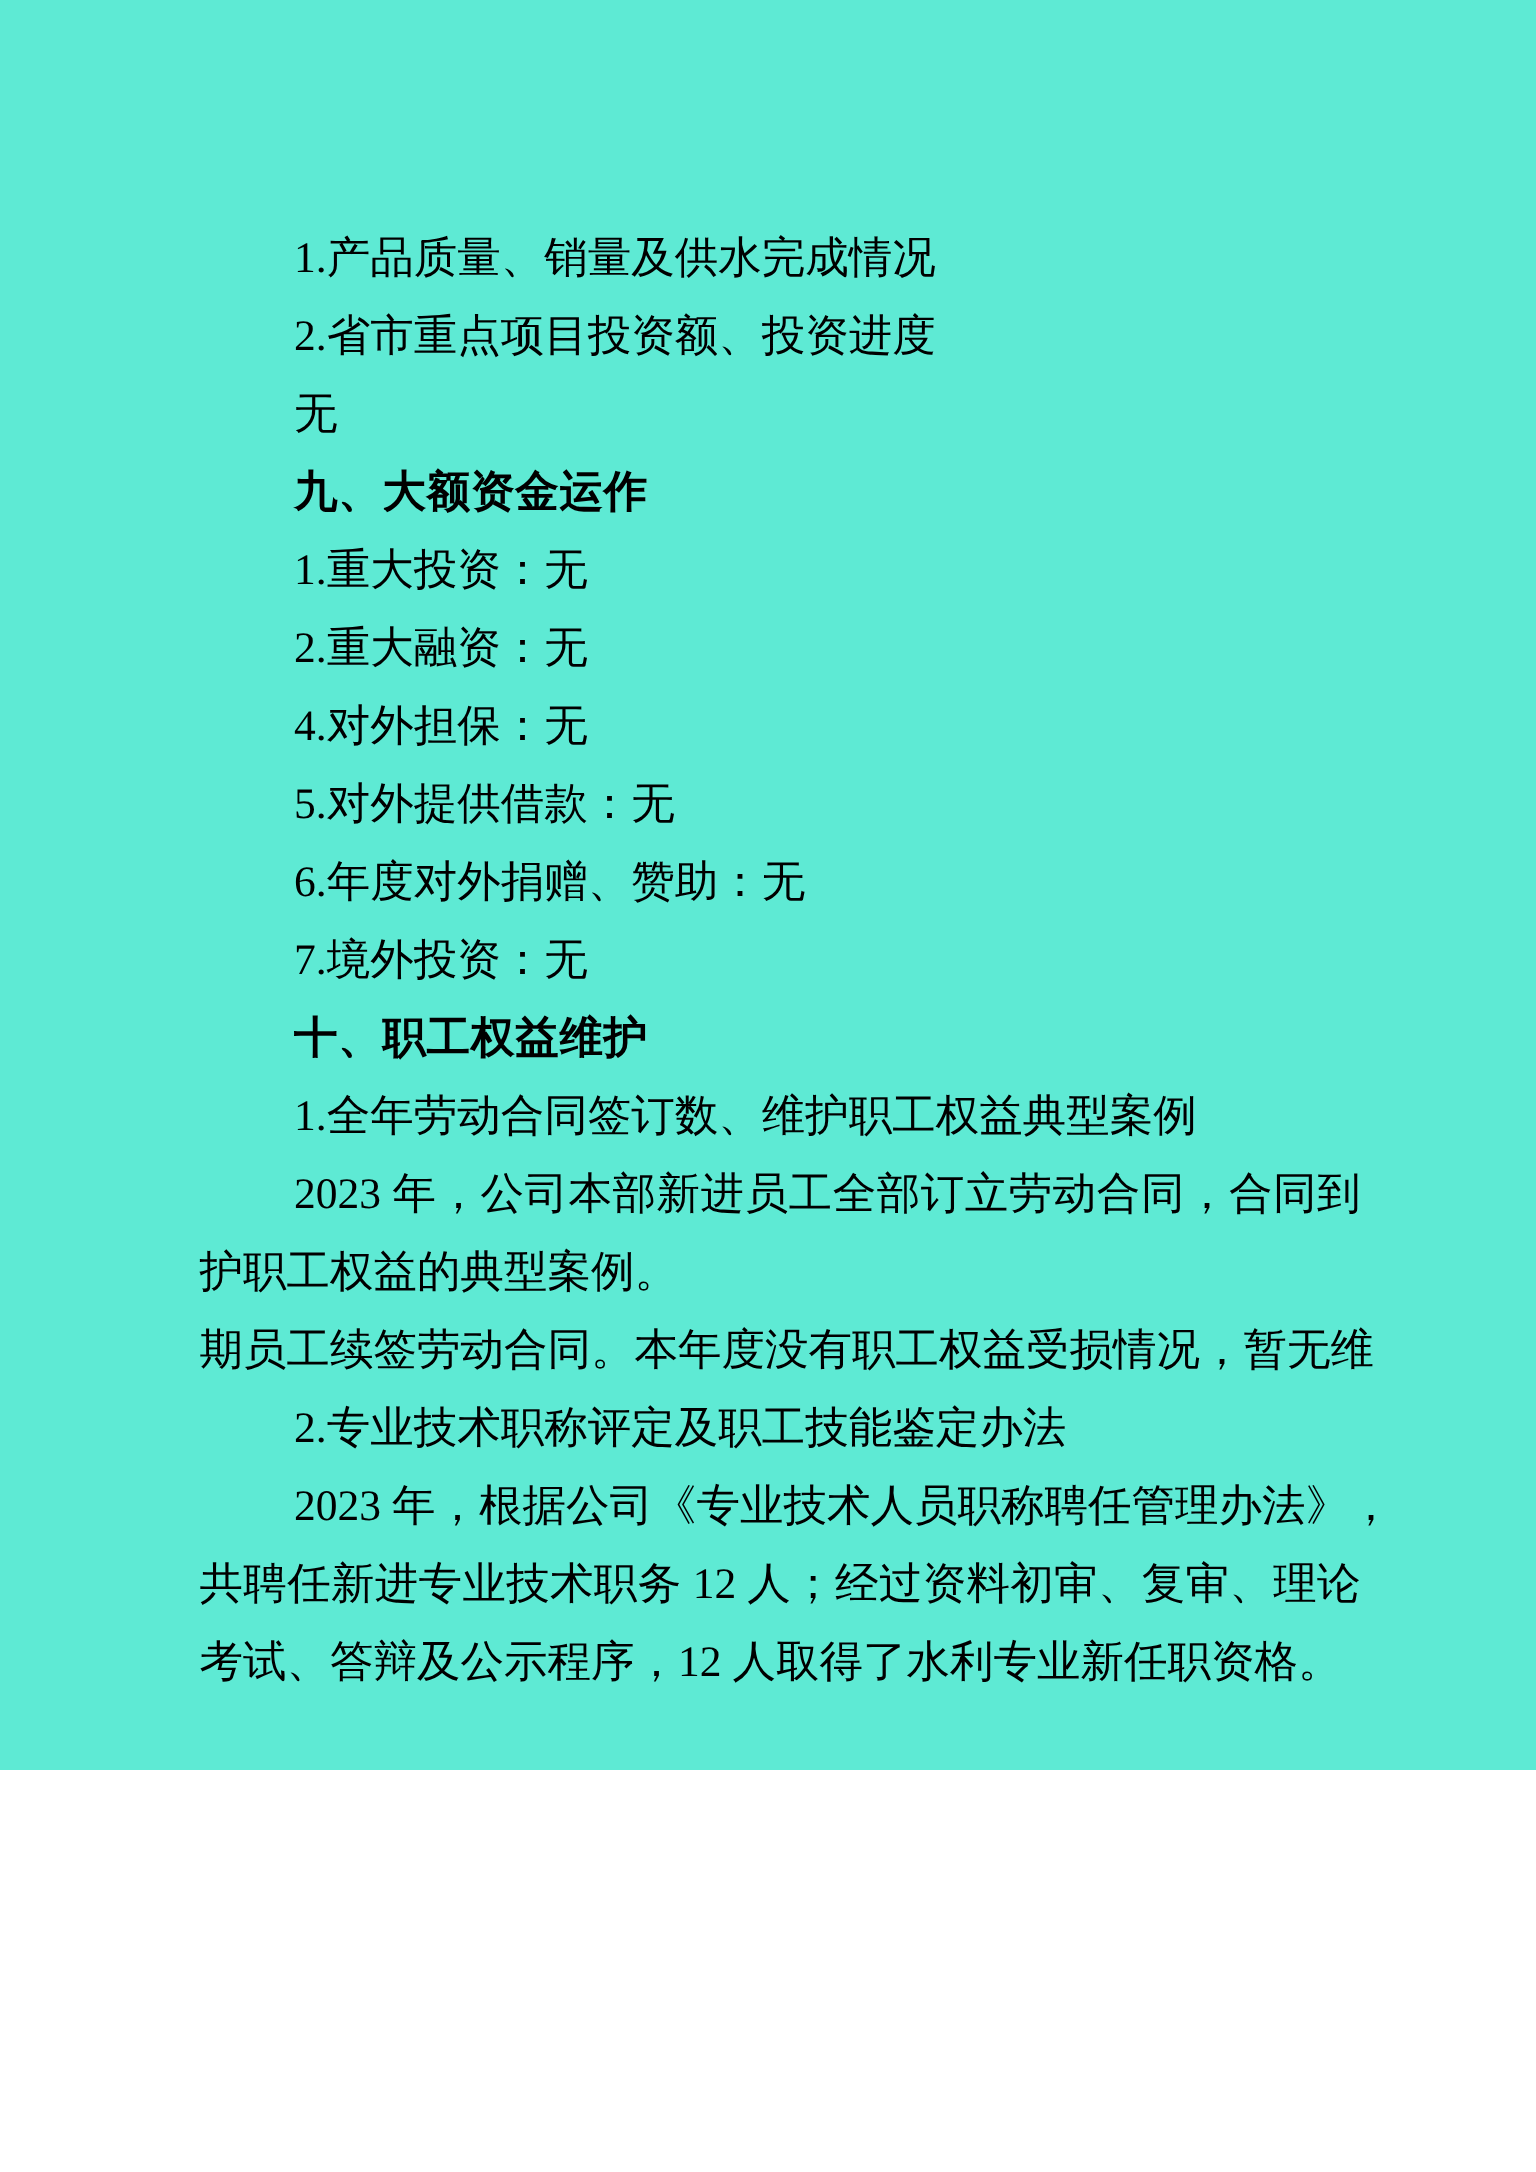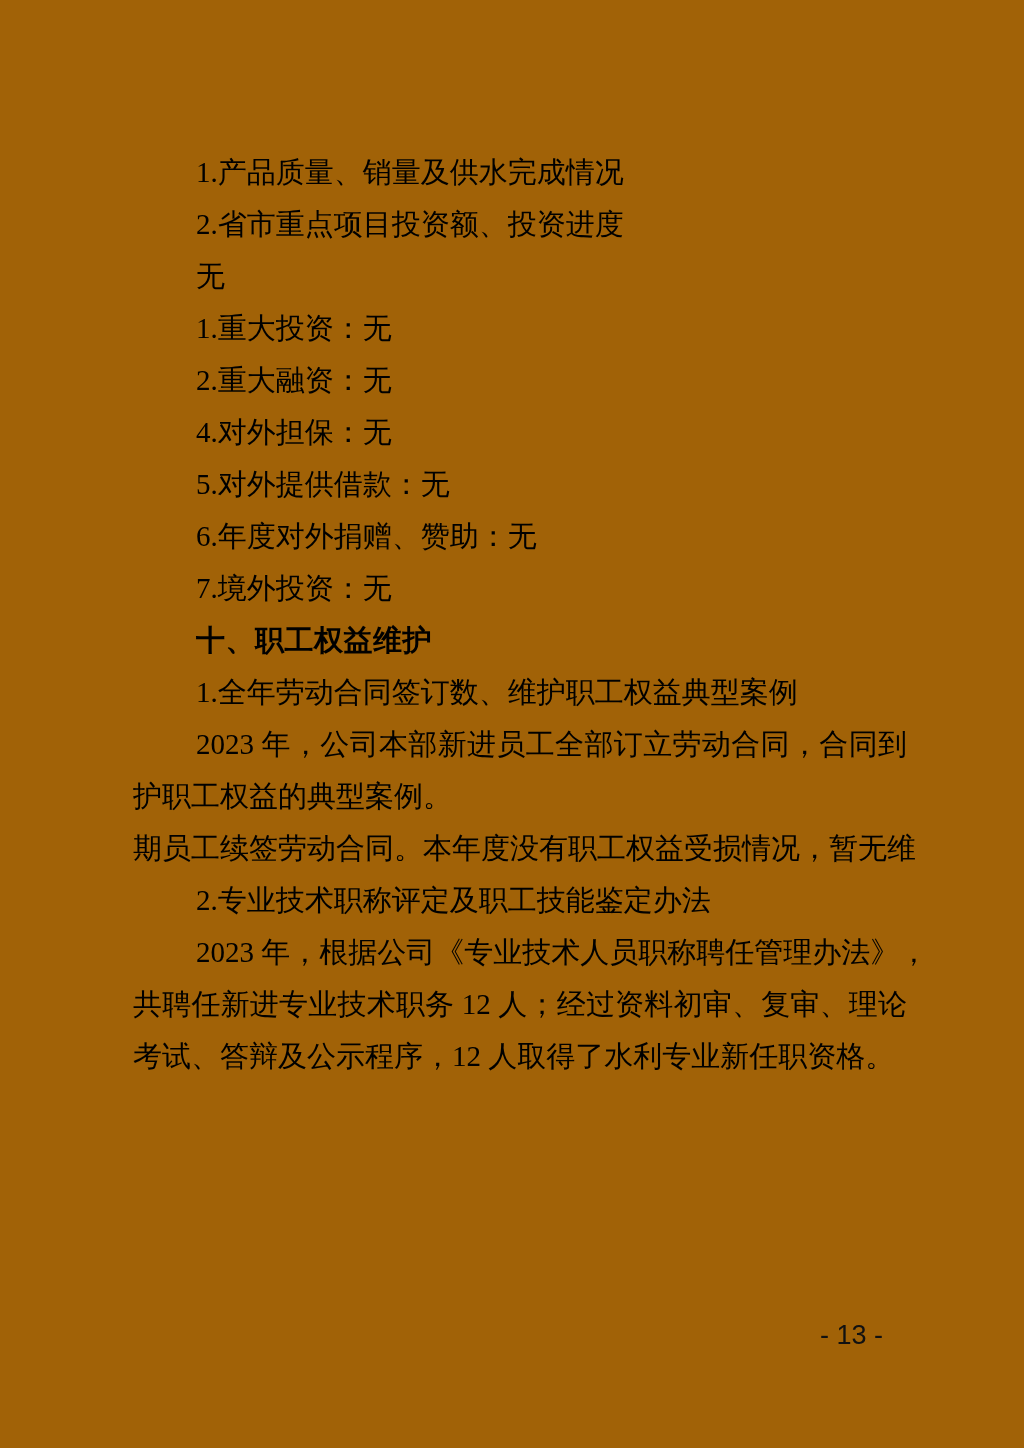--- a/index.html
+++ b/index.html
@@ -3,22 +3,22 @@
 <meta charset="utf-8">
 <style>
   html, body {
     margin: 0;
     padding: 0;
     background: #ffffff;
   }
   .page {
     position: relative;
     width: 1024px;
-    height: 1448px;
-    background: #a16207;
+    height: 1180px;
+    background: #5eead4;
     overflow: hidden;
   }
   .doc {
     position: absolute;
     left: 133px;
     top: 146px;
     width: 774px;
   }
   .line {
     height: 52px;
@@ -57,20 +57,21 @@
 </style>
 </head>
 <body>
 
 <div class="page">
 
   <div class="doc">
     <div class="line in">1.产品质量、销量及供水完成情况</div>
     <div class="line in">2.省市重点项目投资额、投资进度</div>
     <div class="line in">无</div>
+    <div class="line in h">九、大额资金运作</div>
     <div class="line in">1.重大投资：无</div>
     <div class="line in">2.重大融资：无</div>
     <div class="line in">4.对外担保：无</div>
     <div class="line in">5.对外提供借款：无</div>
     <div class="line in">6.年度对外捐赠、赞助：无</div>
     <div class="line in">7.境外投资：无</div>
     <div class="line in h">十、职工权益维护</div>
     <div class="line in">1.全年劳动合同签订数、维护职工权益典型案例</div>
     <div class="line in j">2023 年，公司本部新进员工全部订立劳动合同，合同到</div>
     <div class="line">护职工权益的典型案例。</div>

